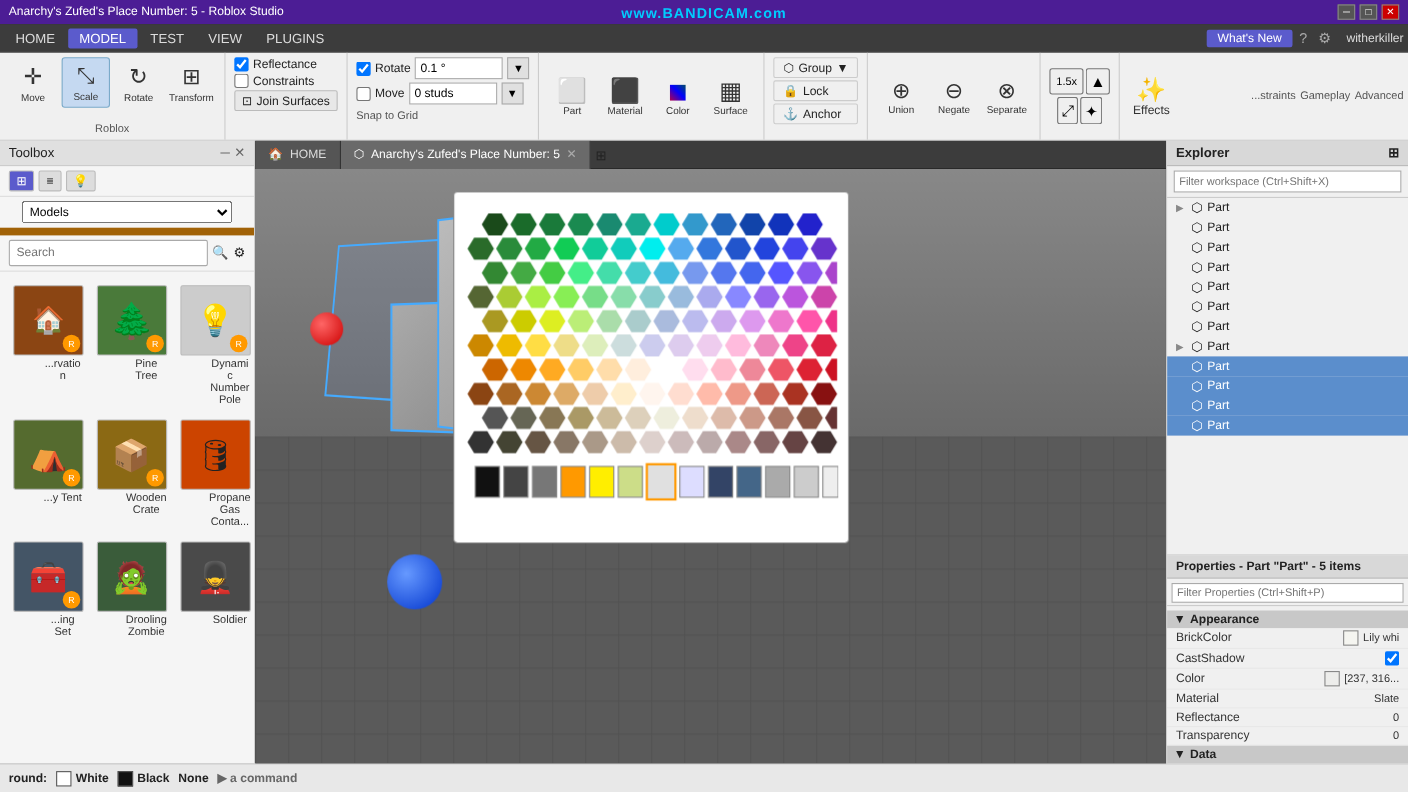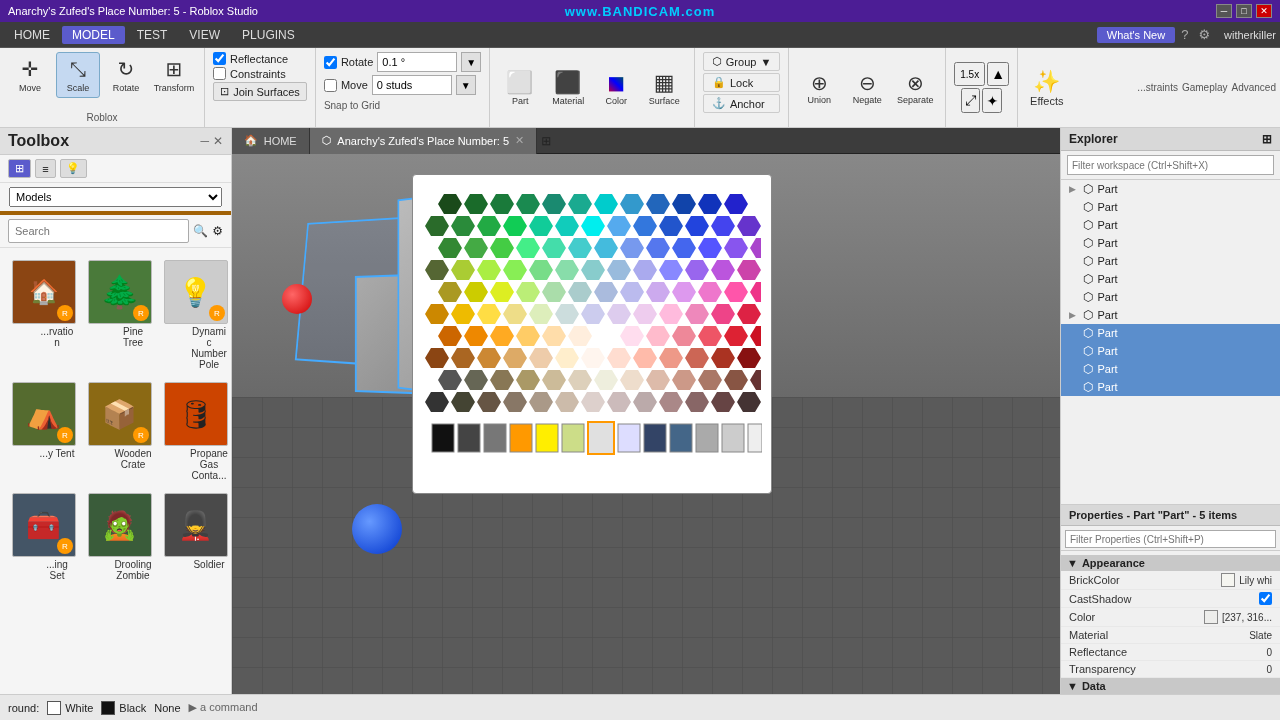--- a/index.html
+++ b/index.html
@@ -201,43 +201,43 @@
       overflow: hidden;
     }
     #toolbox-header {
       background: #e0e0e0;
       padding: 4px 8px;
       display: flex;
       align-items: center;
       justify-content: space-between;
       border-bottom: 1px solid #ccc;
     }
-    .toolbox-title { font-size: 16px; font-weight: bold; }
+    .toolbox-title { font-size: 12px; font-weight: normal; }
     .toolbox-ctrl-btn { cursor: pointer; color: #666; font-size: 12px; }
     #toolbox-view-btns {
       display: flex;
       padding: 4px 8px;
       gap: 4px;
       border-bottom: 1px solid #ddd;
     }
     .view-btn {
       padding: 2px 6px;
       background: #ddd;
       border: 1px solid #bbb;
       cursor: pointer;
       border-radius: 2px;
       font-size: 11px;
     }
     .view-btn.active { background: #5b5bcc; color: #fff; }
     #toolbox-category {
       display: flex;
       align-items: center;
-      padding: 4px 9px;
+      padding: 4px 20px;
       gap: 4px;
-      border-bottom: 4px solid #a16207;
+      border-bottom: 7px solid #a16207;
     }
     .category-select {
       flex: 1;
       font-size: 11px;
       padding: 2px;
     }
     #search-bar {
       display: flex;
       align-items: center;
       padding: 4px 8px;
@@ -478,20 +478,21 @@
     
     #bottombar {
       height: 26px;
       background: #e8e8e8;
       border-top: 1px solid #ccc;
       display: flex;
       align-items: center;
       padding: 0 8px;
       gap: 8px;
       font-size: 11px;
+      font-weight: bold;
     }
     .bottom-color-opt {
       display: flex;
       align-items: center;
       gap: 4px;
       cursor: pointer;
     }
     .bottom-color-swatch {
       width: 14px;
       height: 14px;

